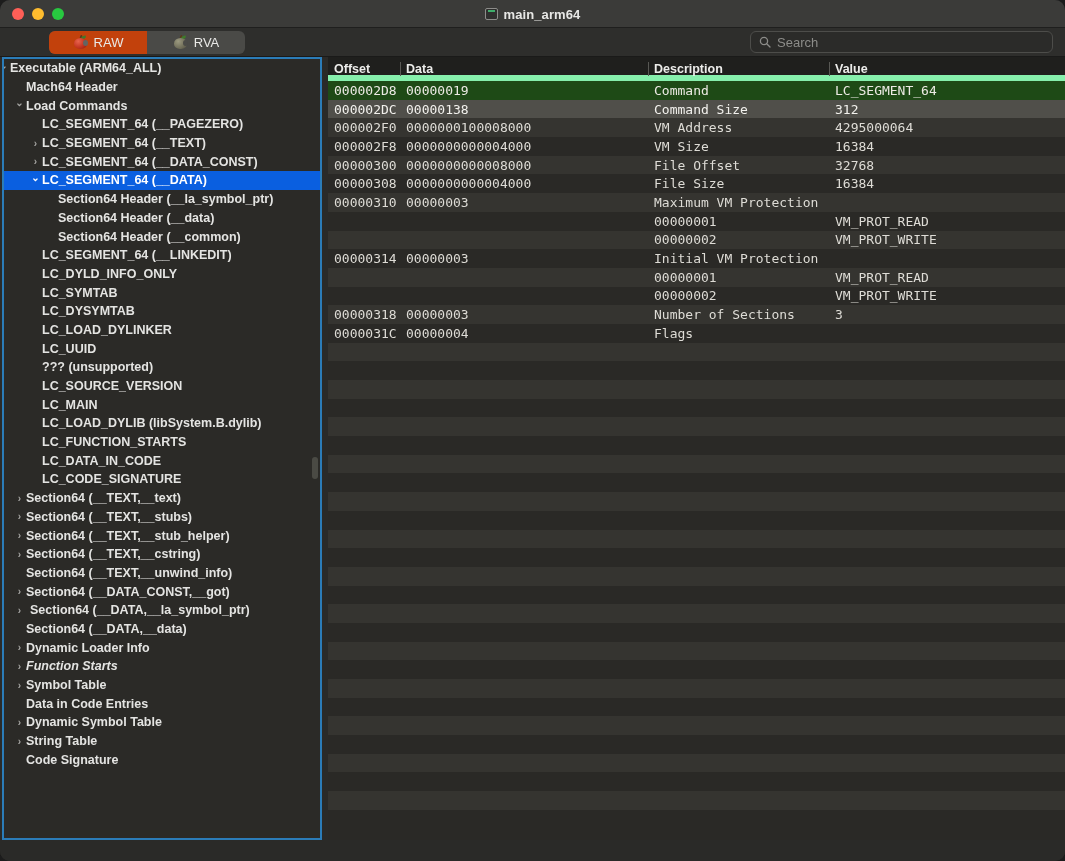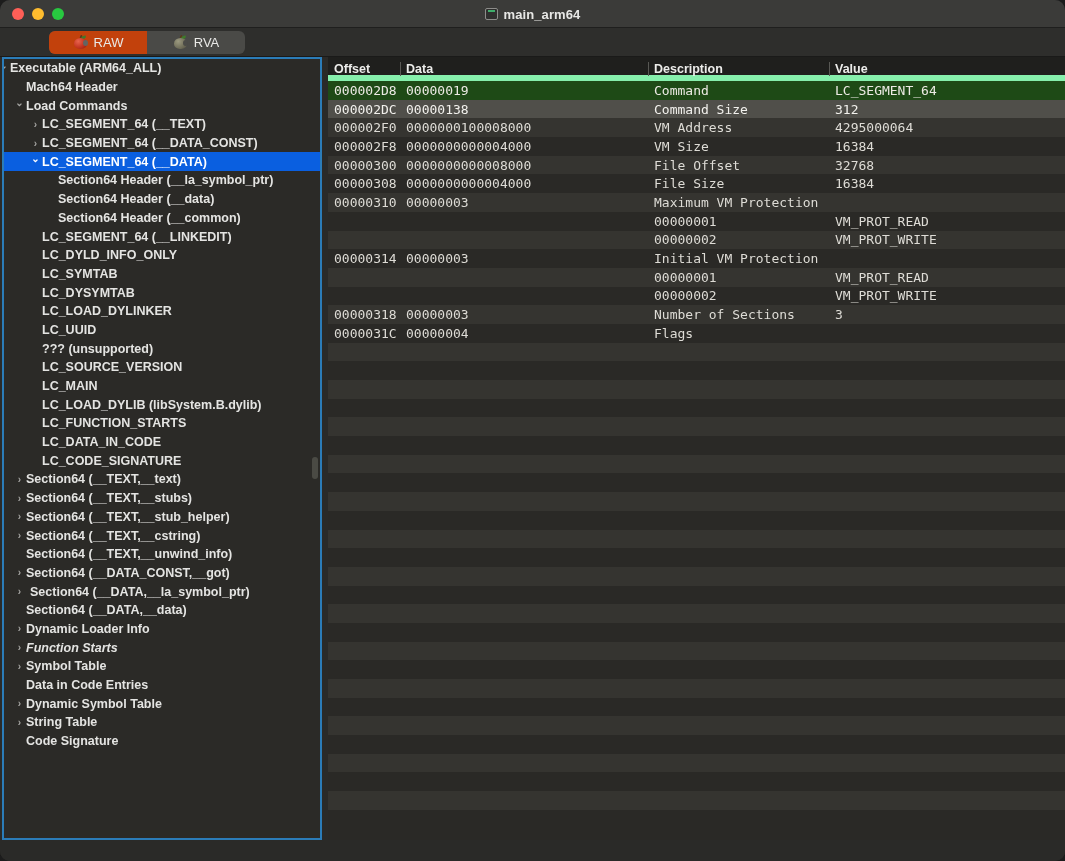--- a/index.html
+++ b/index.html
@@ -196,34 +196,44 @@
         <span class="apple grey">
           <span class="stem"></span>
             <span class="leaf"></span>
             <span class="body"></span>
             <span class="bite"></span>
         </span>
         <span>RVA</span>
       </div>
     </div>
 
+    <div id="search-box">
+      <svg id="search-icon" viewBox="0 0 12 12">
+        <circle cx="5" cy="5" r="3.6" fill="none" stroke="#8c8c89" stroke-width="1.3"></circle>
+        <line x1="7.7" y1="7.7" x2="11" y2="11" stroke="#8c8c89" stroke-width="1.3" stroke-linecap="round"></line>
+      </svg>
+      <span id="search-ph">Search</span>
+    </div>
   </div>
 
   <div id="sidebar">
     <div id="tree">
         <div class="node">
           <span class="tw" style="left: -7px; transform: translateY(-3px);">⌄</span>
           <span class="lbl" style="margin-left: 6px;">Executable  (ARM64_ALL)</span>
         </div>
         <div class="node">
           <span class="lbl" style="margin-left: 22px;">Mach64 Header</span>
         </div>
         <div class="node">
           <span class="tw" style="left: 9px; transform: translateY(-3px);">⌄</span>
           <span class="lbl" style="margin-left: 22px;">Load Commands</span>
+        </div>
+        <div class="node">
+          <span class="lbl" style="margin-left: 38px;">LC_SEGMENT_64 (__PAGEZERO)</span>
         </div>
         <div class="node">
           <span class="tw" style="left: 25px;">›</span>
           <span class="lbl" style="margin-left: 38px;">LC_SEGMENT_64 (__TEXT)</span>
         </div>
         <div class="node">
           <span class="tw" style="left: 25px;">›</span>
           <span class="lbl" style="margin-left: 38px;">LC_SEGMENT_64 (__DATA_CONST)</span>
         </div>
         <div class="node sel">

